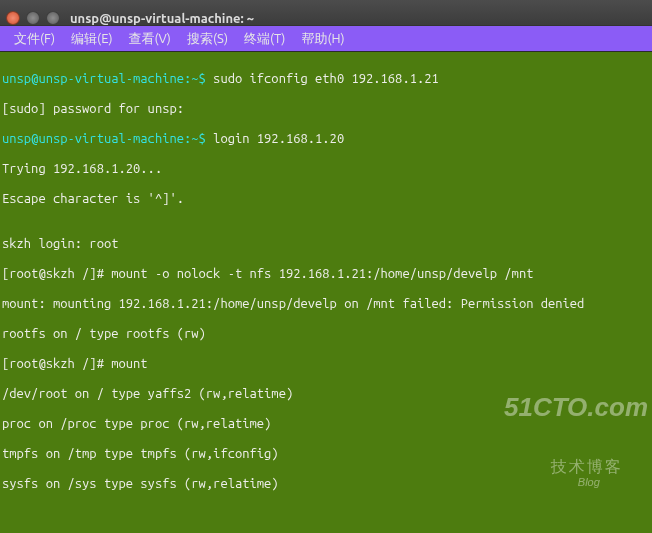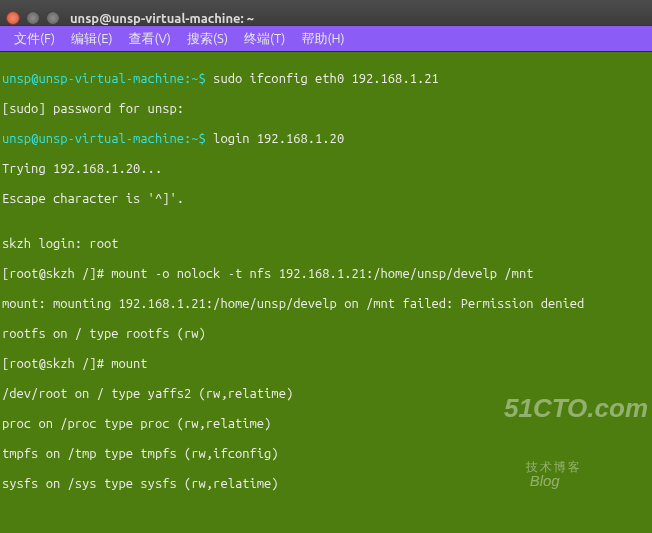--- a/index.html
+++ b/index.html
@@ -62,27 +62,27 @@
     overflow: hidden;
   }
   .ln { display: block; }
   .cyan   { color: #34e2e2; }
   .watermark {
     position: absolute;
     right: 4px;
     bottom: 6px;
     color: rgba(255,255,255,0.4);
     font-family: Arial, sans-serif;
-    text-align: left;
+    text-align: center;
     pointer-events: none;
     line-height: 1;
   }
   .wm-top { font-size: 26px; font-style: italic; font-weight: bold; letter-spacing: 0px; }
-  .wm-bot { font-size: 12px; letter-spacing: 2px; }
-  .wm-blog { font-size: 15px; font-style: italic; display: inline-block; margin-left: 4px;}
+  .wm-bot { font-size: 16px; letter-spacing: 2px; }
+  .wm-blog { font-size: 11px; font-style: italic; display: inline-block; margin-left: 4px;}
 </style>
 </head>
 <body>
 
 <div class="titlebar">
   <div class="window-buttons">
     <span class="wbtn close"></span>
     <span class="wbtn min"></span>
     <span class="wbtn max"></span>
   </div>

